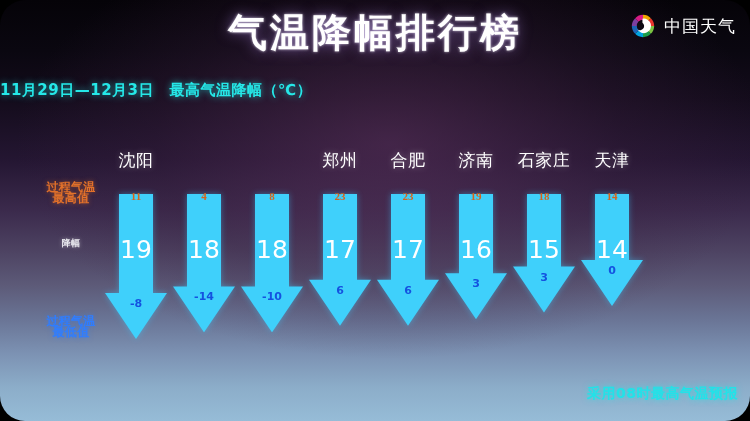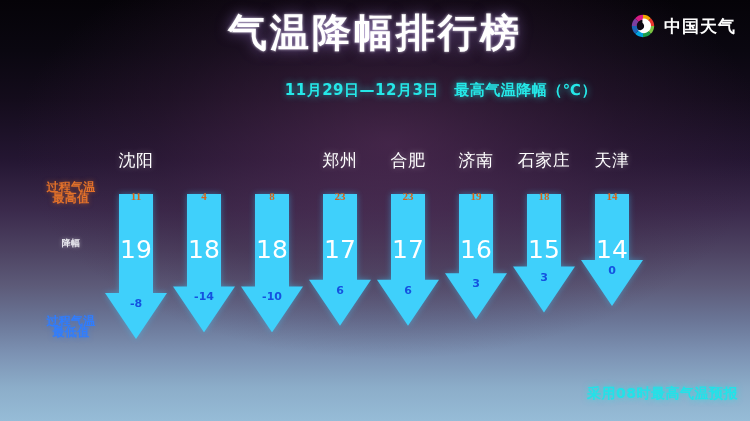--- a/index.html
+++ b/index.html
@@ -20,20 +20,21 @@
         #0a0710 12%,
         #140c1c 24%,
         #241632 38%,
         #3b2a4c 50%,
         #4e4463 60%,
         #5d5b79 68%,
         #6a7596 76%,
         #7c92b3 84%,
         #8cadc9 92%,
         #96bcd7 100%);
+    border-radius: 25px;
   }
 
   
   .title {
     position: absolute;
     top: 8px;
     left: 0;
     width: 750px;
     text-align: center;
     font-size: 39px;
@@ -41,41 +42,41 @@
     letter-spacing: 3px;
     color: #ffffff;
     text-shadow: 0 0 14px rgba(190,150,255,0.55), 0 0 3px rgba(255,255,255,0.8);
     line-height: 50px;
   }
   .subtitle {
     position: absolute;
     top: 79px;
     left: 0;
     width: 597px;
-    text-align: right;
+    text-align: left;
     font-size: 15px;
     font-weight: 700;
     color: #25e8e8;
     letter-spacing: 0.5px;
     text-shadow: 0 0 7px rgba(40,230,230,0.7);
     line-height: 22px;
   }
 
   .brand {
     position: absolute;
     top: 12px;
     right: 14px;
     display: flex;
     align-items: center;
     gap: 7px;
   }
   .brand-mark { width: 28px; height: 28px; display: block; }
   .brand-text {
     font-size: 17px;
-    font-weight: 700;
+    font-weight: 400;
     color: #ffffff;
     letter-spacing: 1px;
     line-height: 28px;
   }
 
   
   .legend-hi, .legend-lo, .legend-drop {
     position: absolute;
     width: 86px;
     text-align: center;

